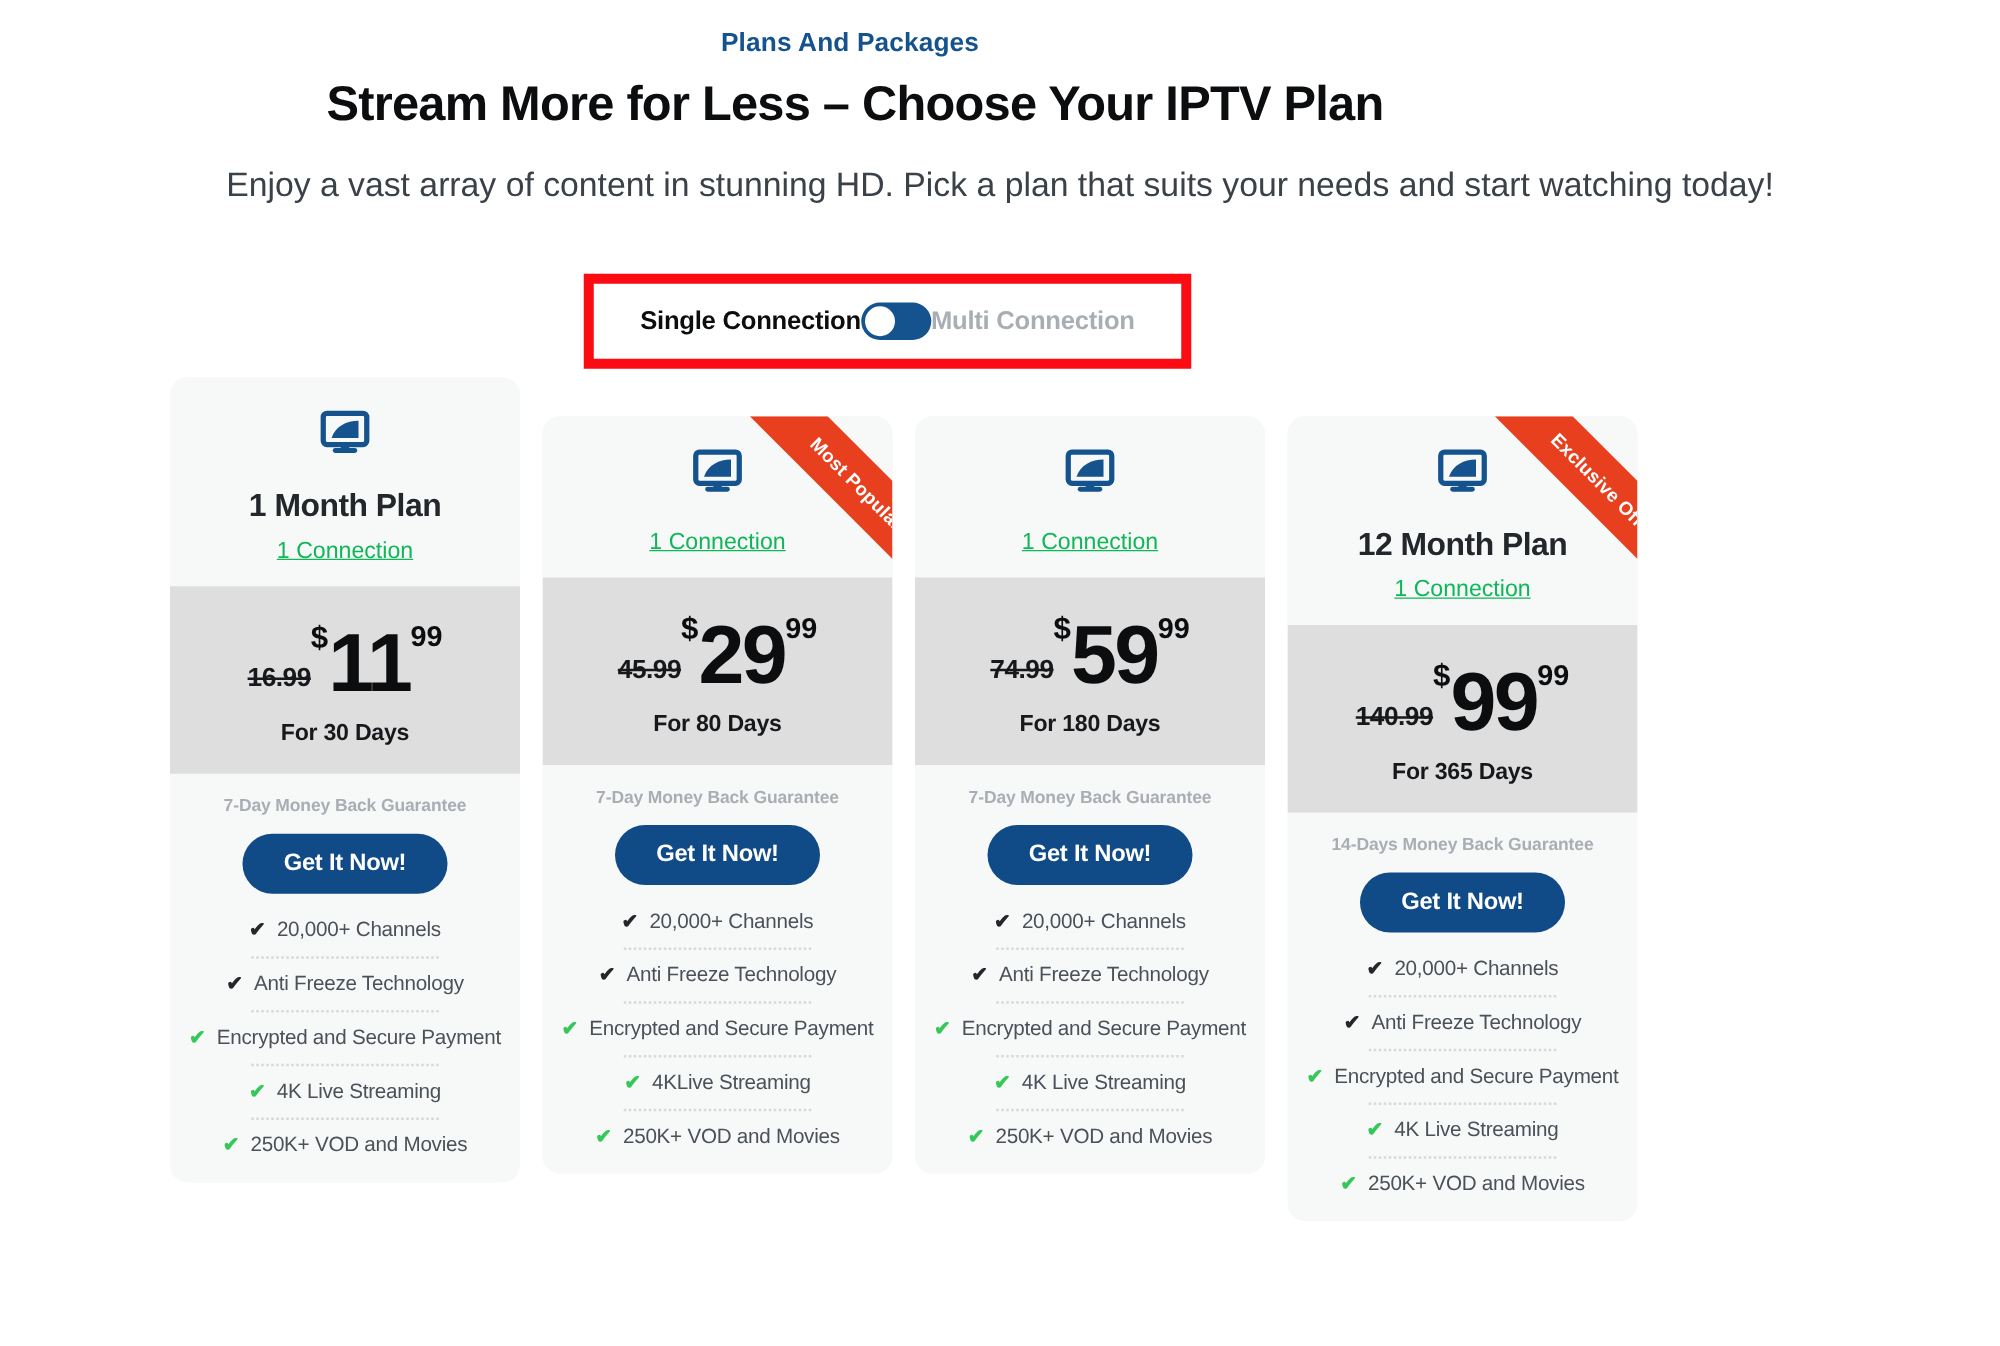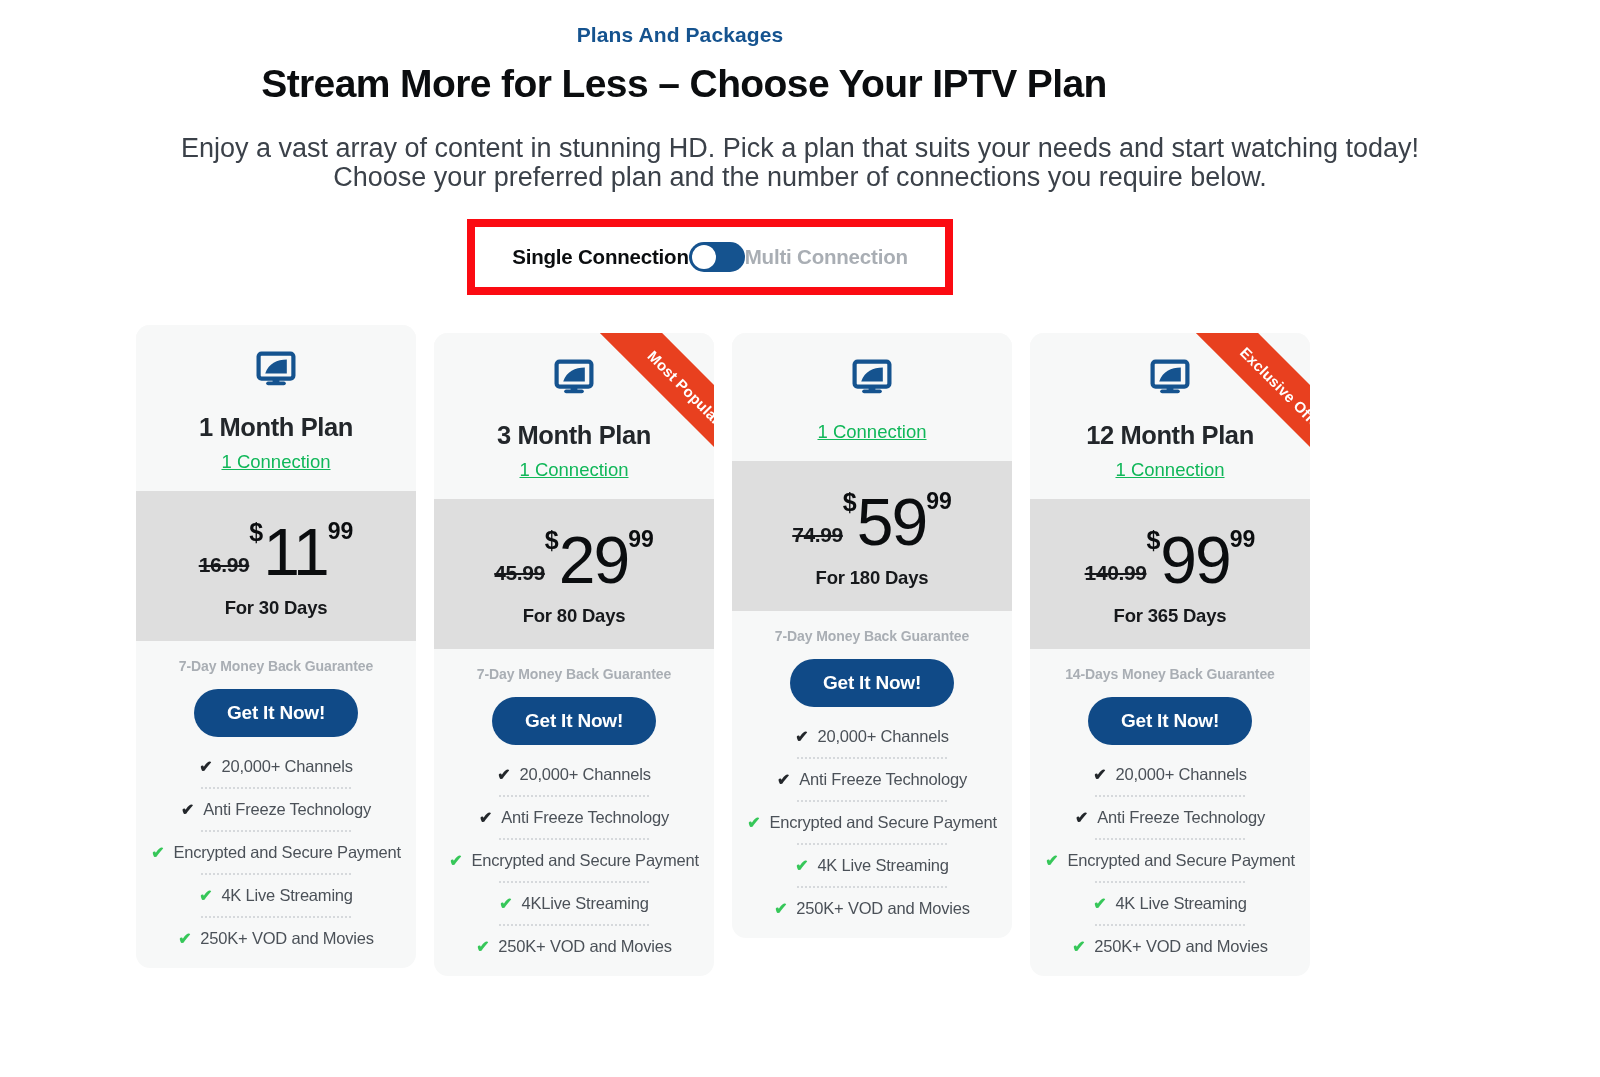--- a/index.html
+++ b/index.html
@@ -114,21 +114,21 @@
     font-size:21px;font-weight:bold;color:#16181b;
     text-decoration:line-through;
     position:relative;bottom:10px;
     letter-spacing:-.4px;
   }
   .cur{
     font-size:25px;font-weight:bold;color:#0b0d0f;
     position:relative;bottom:40px;
   }
   .big{
-    font-size:66px;font-weight:normal;color:#0b0d0f;
+    font-size:66px;font-weight:bold;color:#0b0d0f;
     letter-spacing:-2px;
   }
   .cents{
     font-size:23px;font-weight:bold;color:#0b0d0f;
     position:relative;bottom:42px;
   }
   .duration{
     margin-top:12px;
     font-size:18.5px;font-weight:bold;color:#16181b;
     letter-spacing:-.2px;
@@ -163,34 +163,33 @@
 </style>
 </head>
 <body>
 
 <div class="page">
 
   <div class="eyebrow">Plans And Packages</div>
   <div class="headline">Stream More for Less – Choose Your IPTV Plan</div>
   <div class="subcopy">
     <div>Enjoy a vast array of content in stunning HD. Pick a plan that suits your needs and start watching today!</div>
-    <div>Choose your preferred plan and the number of connections you require below.</div>
   </div>
 
   <div class="toggle-wrap">
     <span class="tg-label on">Single Connection</span>
     <span class="switch">
       <span class="knob"></span>
     </span>
     <span class="tg-label off">Multi Connection</span>
   </div>
   <div class="hl-box"></div>
 
   <div class="cards" id="cards">
-      <div class="card" style="left: 136px; top: 325px;">
+      <div class="card" style="left: 136px; top: 302px;">
     <div class="inner">
 
       <div class="card-top">
         <span class="mon-icon">
 <svg width="40" height="36" viewBox="0 0 40 36">
   <rect x="2.6" y="2.6" width="34.8" height="25" rx="3" ry="3" fill="none" stroke="#15538f" stroke-width="4.2"></rect>
   <path d="M9.2 22.4 C12.5 12.8 21.2 8.6 30.8 8.6 L30.8 22.4 Z" fill="#15538f"></path>
   <rect x="16.6" y="27.6" width="6.8" height="3.6" fill="#15538f"></rect>
   <rect x="10.2" y="30.4" width="19.6" height="3.9" rx="1.95" fill="#15538f"></rect>
 </svg></span>
@@ -247,21 +246,20 @@
             </div>
        </div>
       <div class="card-top">
         <span class="mon-icon">
 <svg width="40" height="36" viewBox="0 0 40 36">
   <rect x="2.6" y="2.6" width="34.8" height="25" rx="3" ry="3" fill="none" stroke="#15538f" stroke-width="4.2"></rect>
   <path d="M9.2 22.4 C12.5 12.8 21.2 8.6 30.8 8.6 L30.8 22.4 Z" fill="#15538f"></path>
   <rect x="16.6" y="27.6" width="6.8" height="3.6" fill="#15538f"></rect>
   <rect x="10.2" y="30.4" width="19.6" height="3.9" rx="1.95" fill="#15538f"></rect>
 </svg></span>
-        <div class="plan-name">3 Month Plan</div>
         <a class="conn-link">1 Connection</a>
       </div>
       <div class="price-band">
         <div class="price-row">
           <span class="old-price">45.99</span>
           <span class="cur">$</span>
           <span class="big">29</span>
           <span class="cents">99</span>
         </div>
         <div class="duration">For 80 Days</div>

